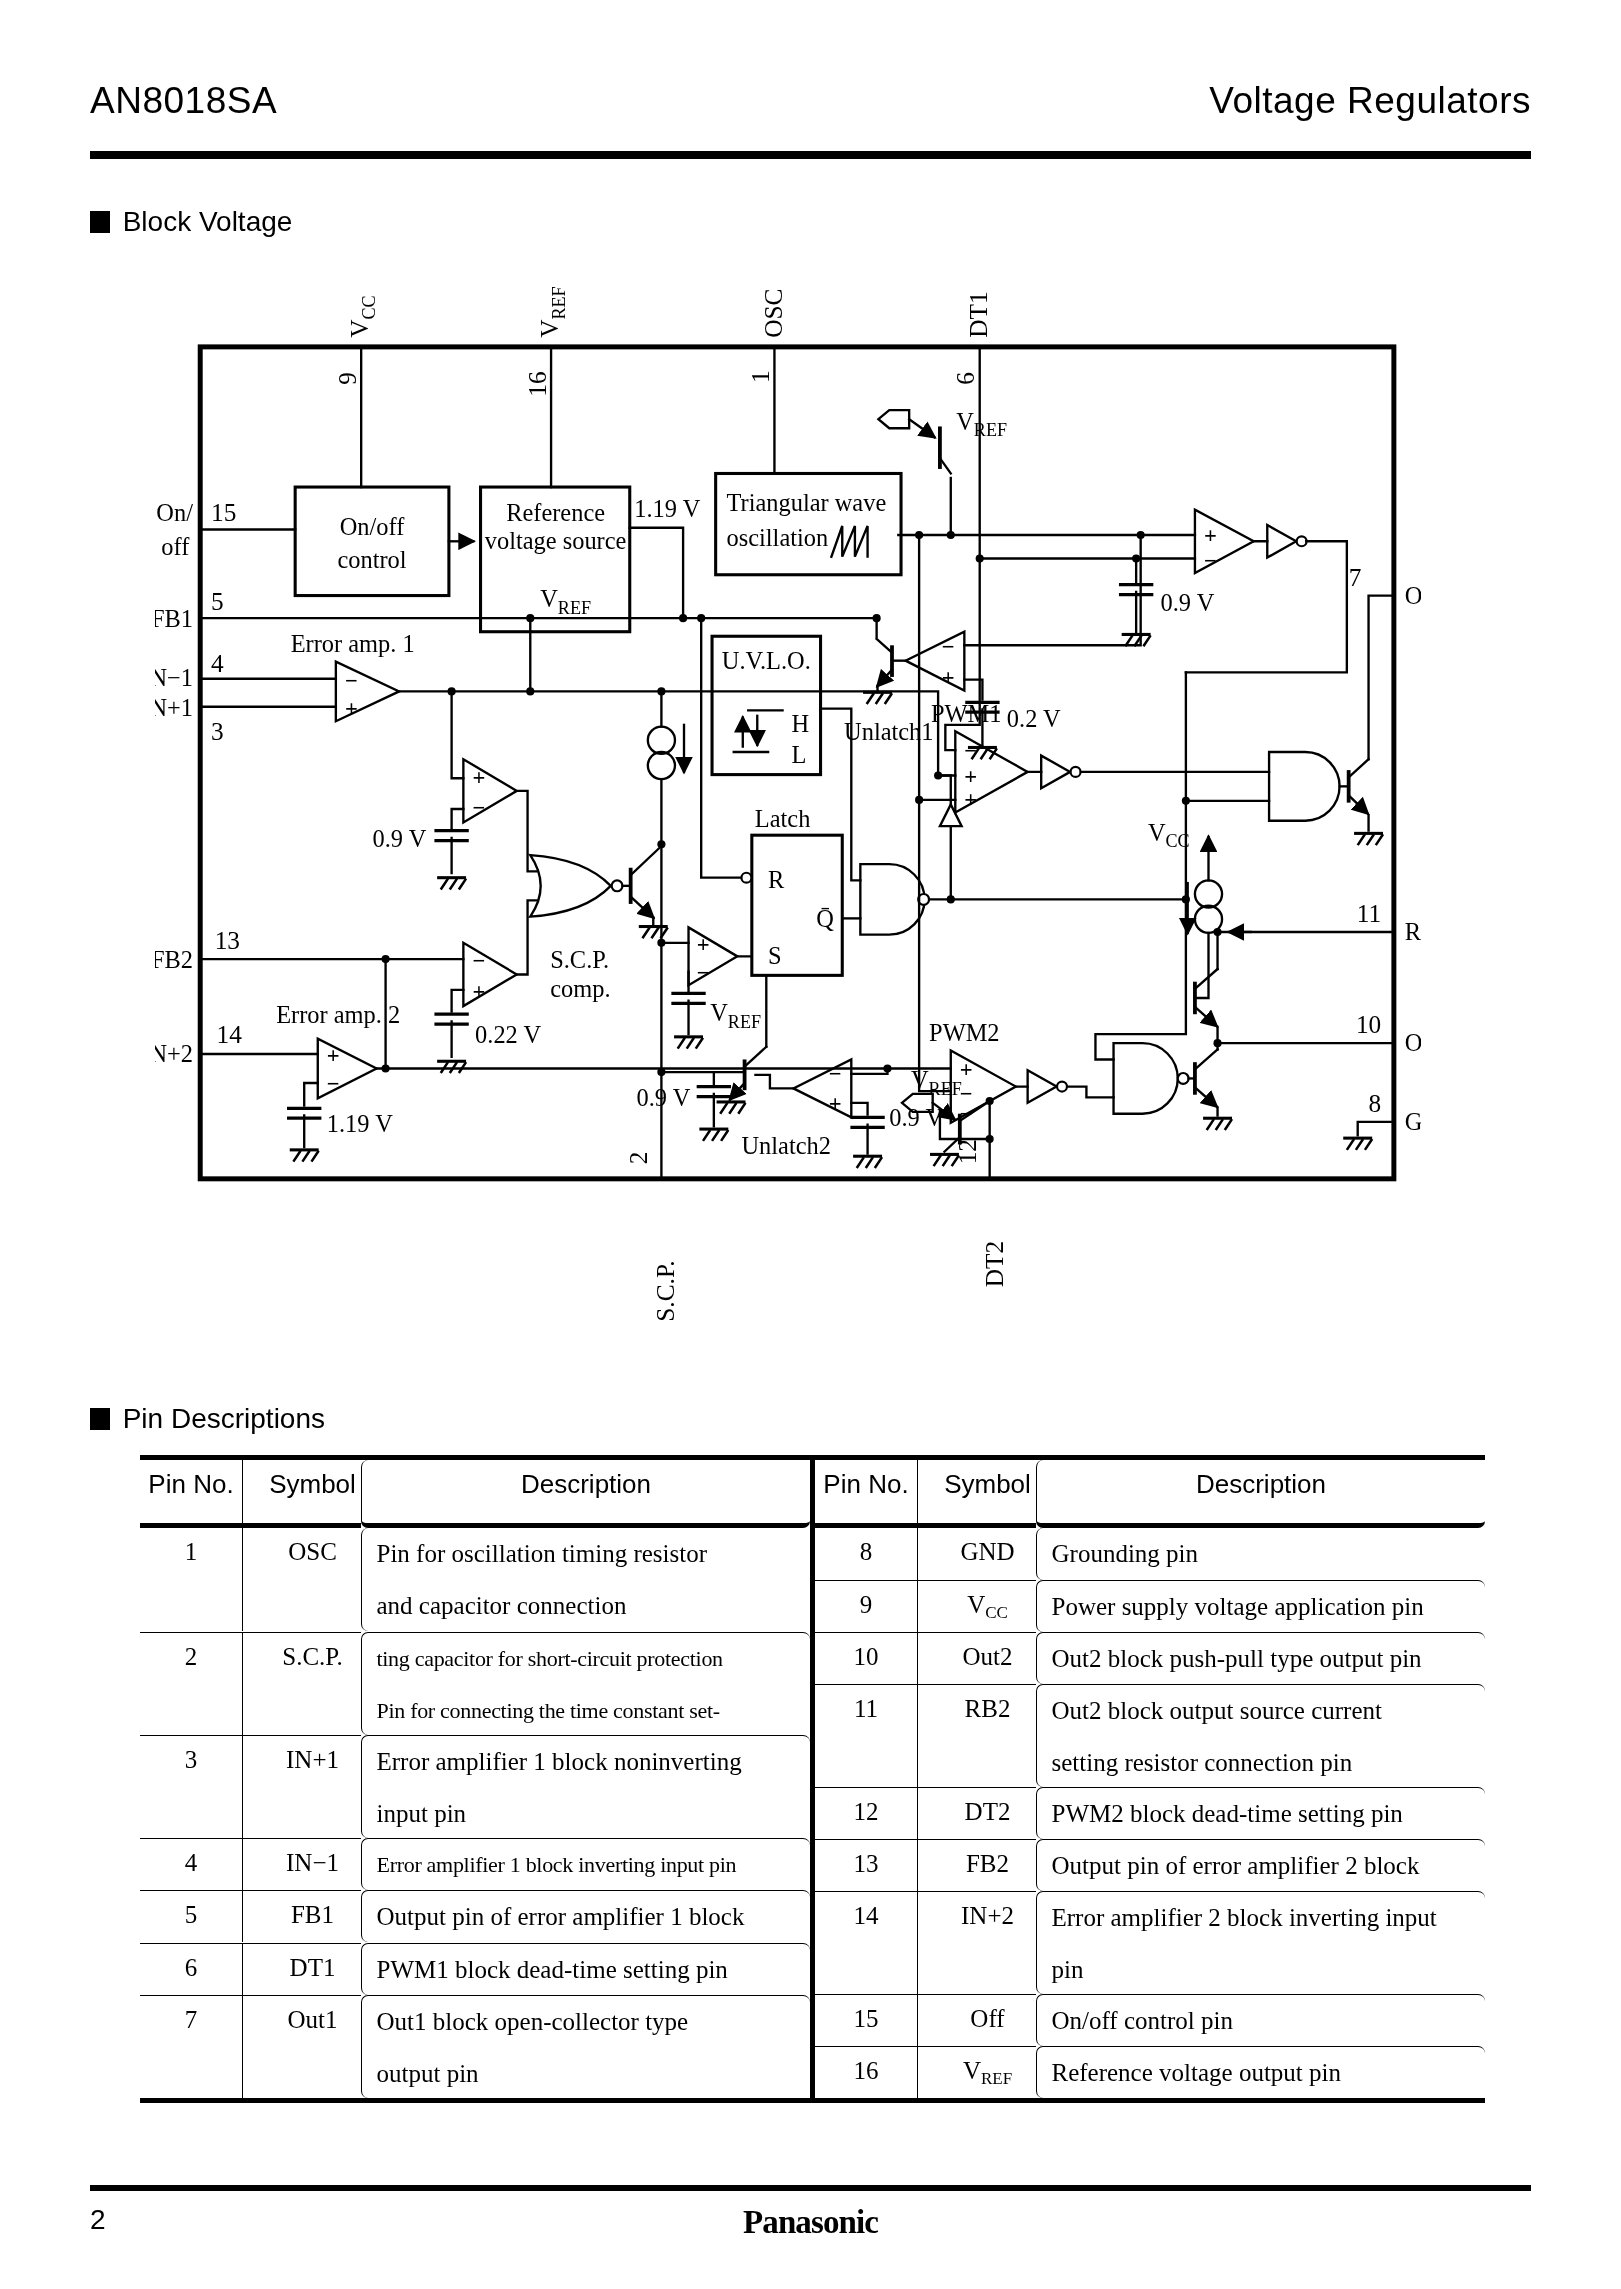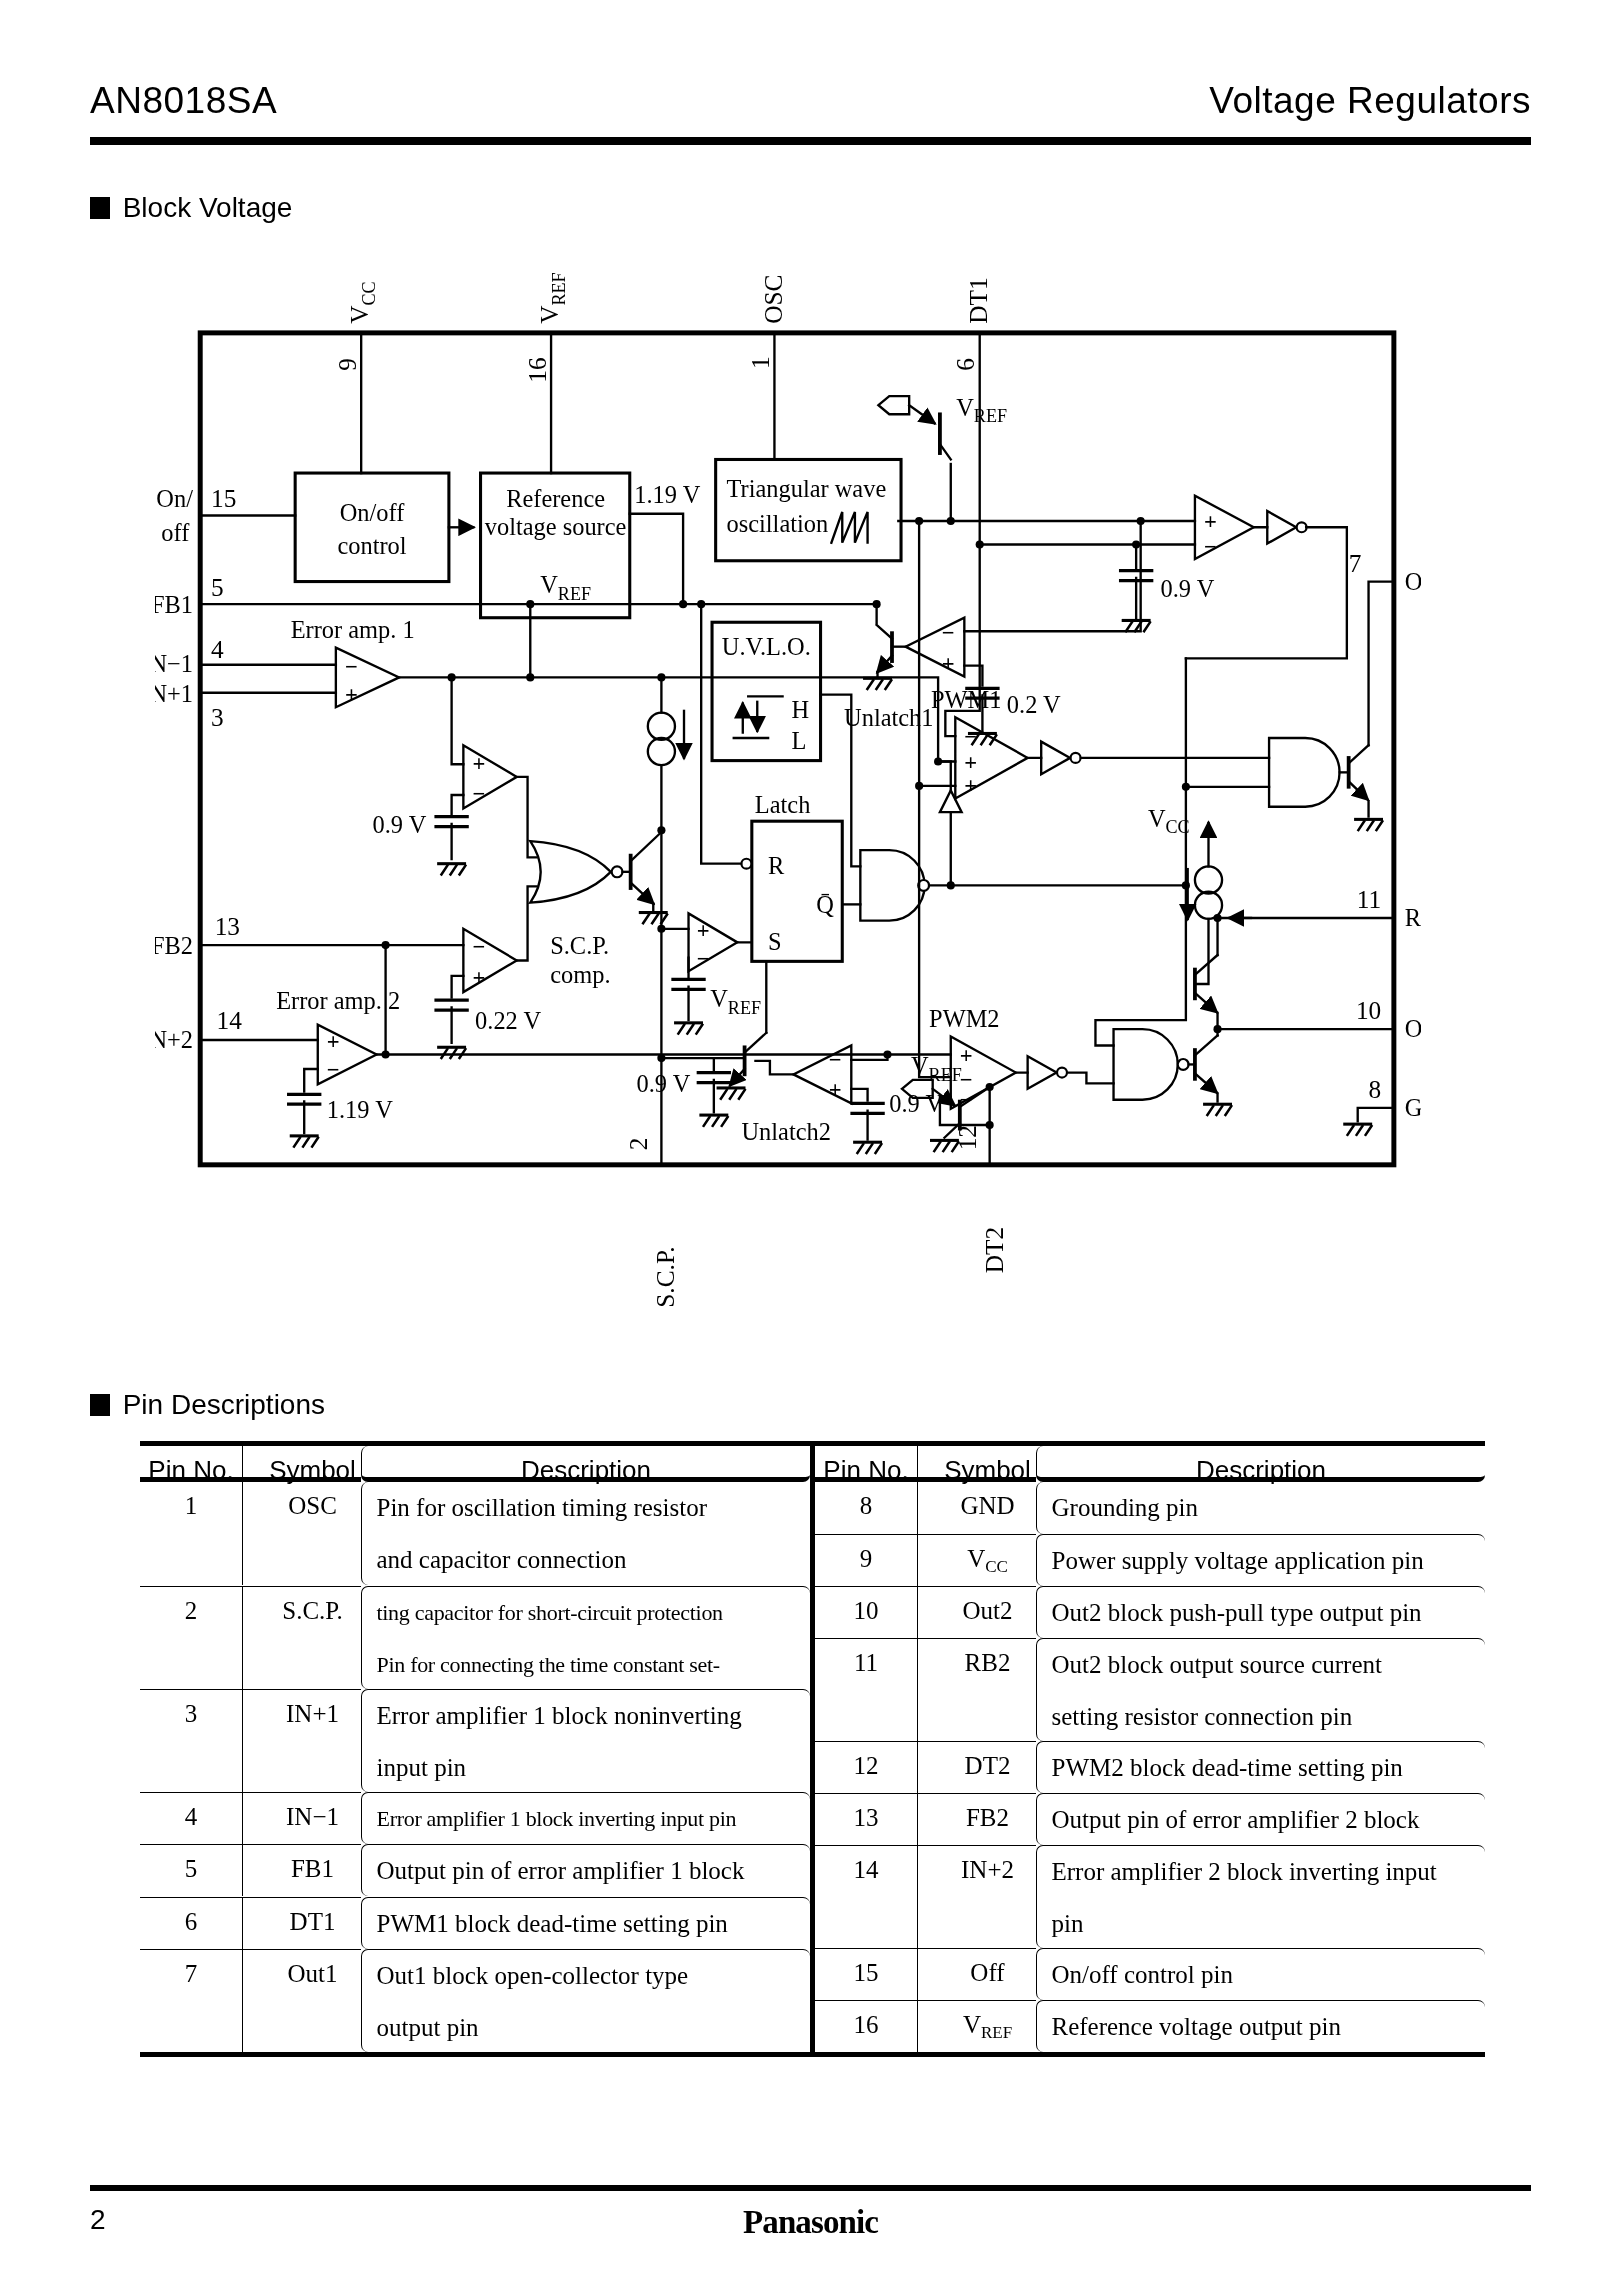--- a/index.html
+++ b/index.html
@@ -10,21 +10,21 @@
     background:#ffffff;
     font-family:"Liberation Serif", serif;
     color:#000;
     overflow:hidden;
   }
   .content { padding:0 90px; }
 
   
   .hdr {
     display:flex; justify-content:space-between; align-items:flex-end;
-    padding-top:80px; padding-bottom:15px;
+    padding-top:80px; padding-bottom:29px;
     border-bottom:8.1px solid #000;
     font-family:"Liberation Sans", sans-serif;
     font-size:37px; letter-spacing:0.5px;
   }
 
   
   .sechead {
     display:flex; align-items:center; gap:12.7px;
     font-family:"Liberation Sans", sans-serif;
     font-size:28px;
@@ -48,21 +48,21 @@
   .bub { fill:#fff; stroke:#000; stroke-width:2.4; }
 
   
   .ptwrap { margin-top:20px; margin-left:50px; display:flex; }
   .ptable { display:grid; grid-template-columns:102px 119px 449px; border-top:5.4px solid #000; border-bottom:5.4px solid #000; }
   .ptable.lefthalf { border-right:5.4px solid #000; }
   .ptable .cell { font-size:25px; }
   .ptable .hcell {
     font-family:"Liberation Sans", sans-serif;
     font-size:26px; text-align:center;
-    height:36px; line-height:49px;
+    height:68px; line-height:49px;
     border-bottom:5.4px solid #000;
   }
   .ptable .c2 { border-left:1.8px solid #000;padding-left:21px; }
   .ptable .c3 { border-left:1.8px solid #000;border-radius:7px; }
   .cell.num, .cell.sym { text-align:center; padding-top:10px; }
   .cell.desc { padding-left:14.5px; padding-right:5.4px; }
   .cell.desc .ln { line-height:52px; height:52px; white-space:nowrap; }
   .cell.desc .ln:first-child { margin-top:0; }
   .r { border-top:1.8px solid #000; }
   .h1 { height:52px; }

